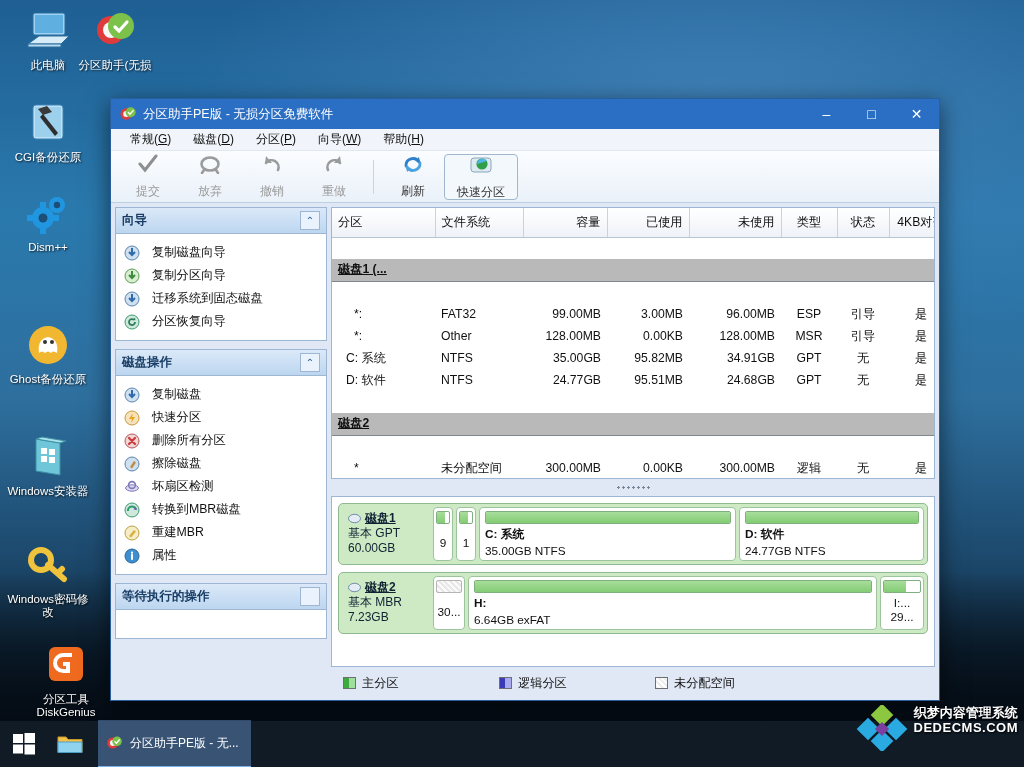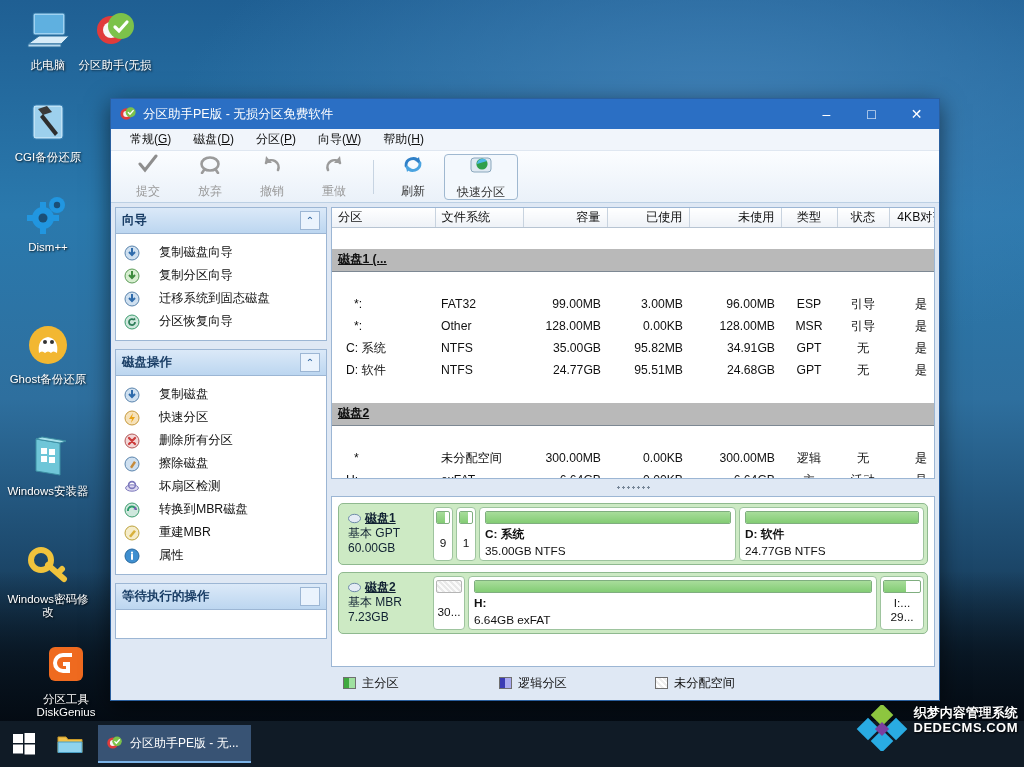--- a/index.html
+++ b/index.html
@@ -98,31 +98,31 @@
     font-weight: bold; font-size: 12.5px; color: #1a3e66;
     border-bottom: 1px solid #9cb6d4;
   }
   .panel-head .ptitle { flex: 1; }
   .collapse-btn {
     width: 20px; height: 19px; border: 1px solid #9cb6d4; background: #eaf3fd;
     display: flex; align-items: center; justify-content: center;
     color: #3b6ea5; font-size: 10px; line-height: 1;
   }
   .panel-body { padding: 7px 4px 7px 8px; background: #fff; }
-  .sitem { display: flex; align-items: center; gap: 19px; height: 23px; font-size: 12.3px; color: #111; }
+  .sitem { display: flex; align-items: center; gap: 12px; height: 23px; font-size: 12.3px; color: #111; }
   .sitem .sico { width: 16px; height: 16px; flex: none; }
   .pending-body { height: 28px; background: #fff; }
 
   
   #content { flex: 1; display: flex; flex-direction: column; min-width: 0; gap: 3px; }
   #table-wrap { flex: none; height: 272px; background: #fff; border: 1px solid #9cb6d4;
                 display: flex; flex-direction: column; overflow: hidden; }
   table.parts { width: 100%; border-collapse: collapse; font-size: 12.2px; table-layout: fixed; }
   table.parts thead th {
-    height: 19px; font-weight: normal; color: #111;
+    height: 29px; font-weight: normal; color: #111;
     background: linear-gradient(180deg,#ffffff 0%, #eef2f7 100%);
     border-right: 1px solid #c8d3df; border-bottom: 1px solid #b7c4d2;
     padding: 0 6px; text-align: right; white-space: nowrap;
   }
   table.parts thead th.l { text-align: left; }
   table.parts thead th.c { text-align: center; }
   table.parts tbody td { height: 22px; padding: 0 6px; color: #111; white-space: nowrap; }
   td.l { text-align: left; } td.r { text-align: right; } td.c { text-align: center; }
   tr.diskrow td {
     background: #b9b9b9; font-weight: bold; color: #000; height: 21px;
@@ -171,21 +171,21 @@
   .sw.unalloc { background-image: repeating-linear-gradient(45deg,#eee 0 2px,#fff 2px 4px); border-color:#c0b79b;}
 
   
   #taskbar {
     position: absolute; left: 0; right: 0; bottom: 0; height: 46px;
     background: #101b26; display: flex; align-items: center;
   }
   #startbtn { width: 48px; height: 46px; display: flex; align-items: center; justify-content: center; }
   .tb-app { width: 44px; height: 46px; display: flex; align-items: center; justify-content: center; }
   #taskitem {
-    height: 38px; margin-left: 6px; padding: 0 12px 0 8px;
+    height: 48px; margin-left: 6px; padding: 0 12px 0 8px;
     background: rgba(90,130,180,.55); border-bottom: 2px solid #7bb3e8;
     display: flex; align-items: center; gap: 7px; color: #fff; font-size: 12px;
     max-width: 180px; white-space: nowrap; overflow: hidden;
   }
   
   #watermark { position: absolute; right: 6px; bottom: 16px; display: flex; align-items: flex-start; gap: 6px; }
   #wm-text { line-height: 15px; text-align: center; }
   #wm-text .l1 { color: #ffffff; font-weight: bold; font-size: 13px; text-shadow: 1px 1px 2px #000; }
   #wm-text .l2 { color: #ffffff; font-weight: bold; font-size: 13px; letter-spacing: .5px; text-shadow: 1px 1px 2px #000; }
 </style>

